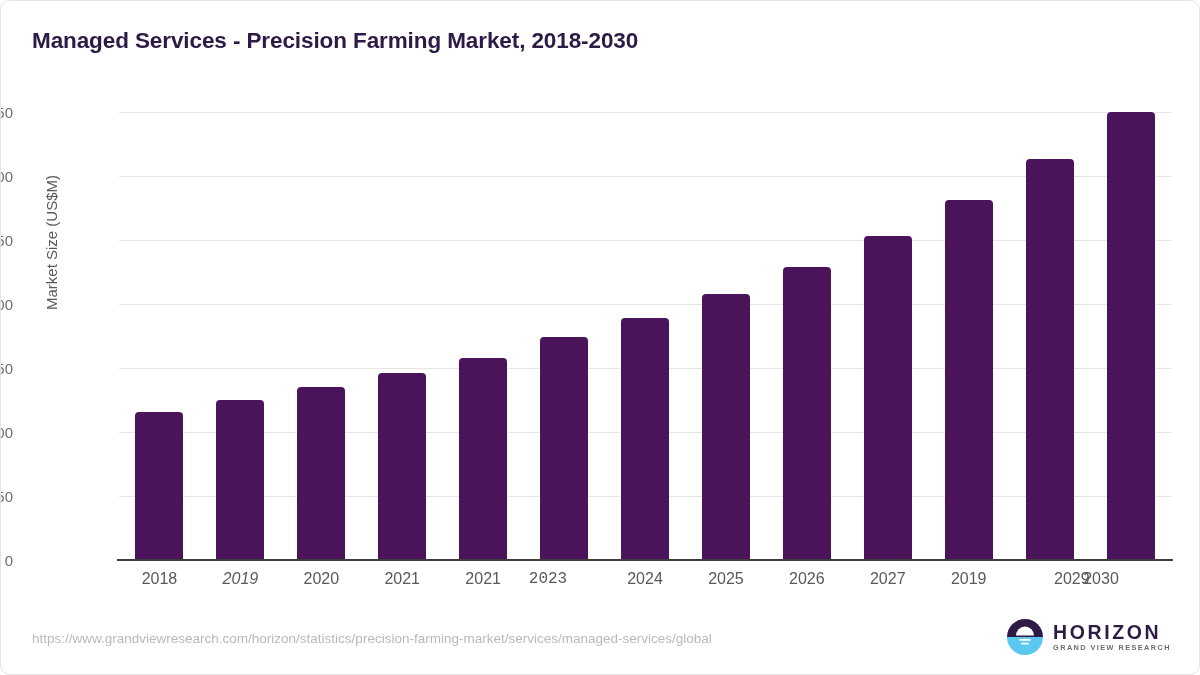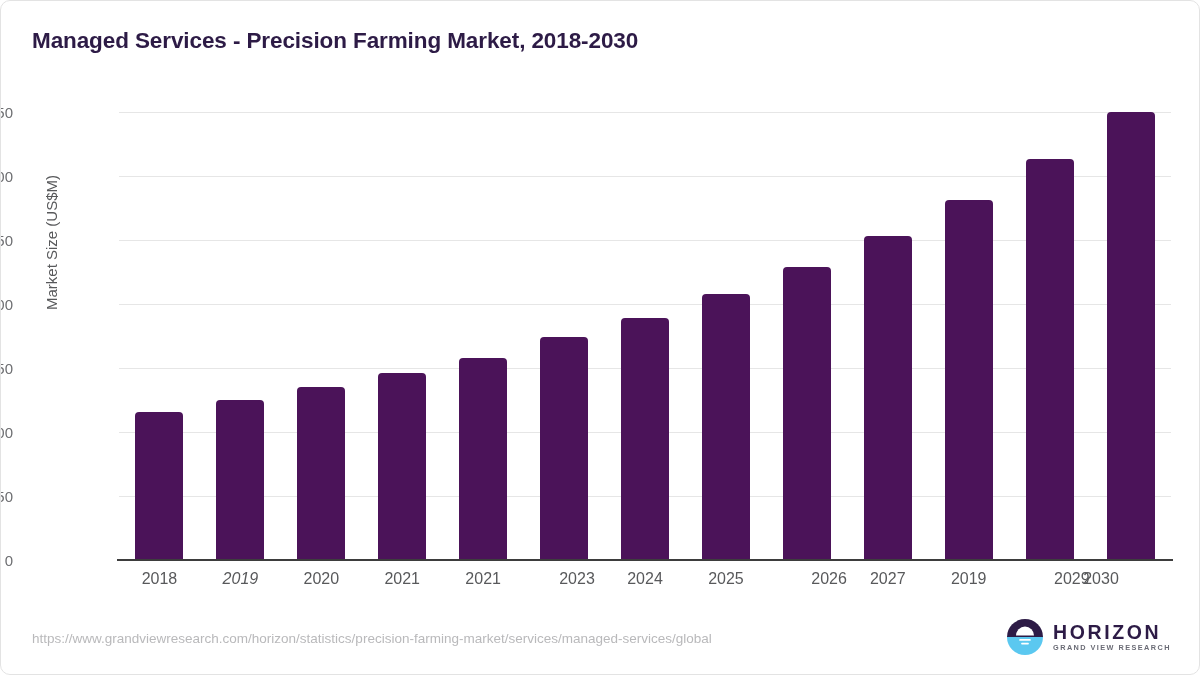--- a/index.html
+++ b/index.html
@@ -193,24 +193,24 @@
   </div>
 
   <div id="baseline"></div>
 
   <div id="x-axis-ticks">
       <div class="xtick-label" style="left: 118.462px;">2018</div>
       <div class="xtick-label" style="left: 199.385px; font-style: italic;">2019</div>
       <div class="xtick-label" style="left: 280.308px;">2020</div>
       <div class="xtick-label" style="left: 361.231px;">2021</div>
       <div class="xtick-label" style="left: 442.154px;">2021</div>
-      <div class="xtick-label" style="left: 536px;">2023</div>
+      <div class="xtick-label" style="left: 507px; font-family: Liberation Mono, monospace;">2023</div>
       <div class="xtick-label" style="left: 604px;">2024</div>
       <div class="xtick-label" style="left: 684.923px;">2025</div>
-      <div class="xtick-label" style="left: 765.846px; text-align: right;">2026</div>
+      <div class="xtick-label" style="left: 765.846px;">2026</div>
       <div class="xtick-label" style="left: 846.769px;">2027</div>
       <div class="xtick-label" style="left: 927.692px;">2019</div>
       <div class="xtick-label" style="left: 1008.62px; text-align: right;">2029</div>
       <div class="xtick-label" style="left: 1060px;">2030</div>
     </div>
 
   <div id="footer-url">https://www.grandviewresearch.com/horizon/statistics/precision-farming-market/services/managed-services/global</div>
 
   <div id="logo">
     <svg id="logo-mark" viewBox="0 0 38 38">

